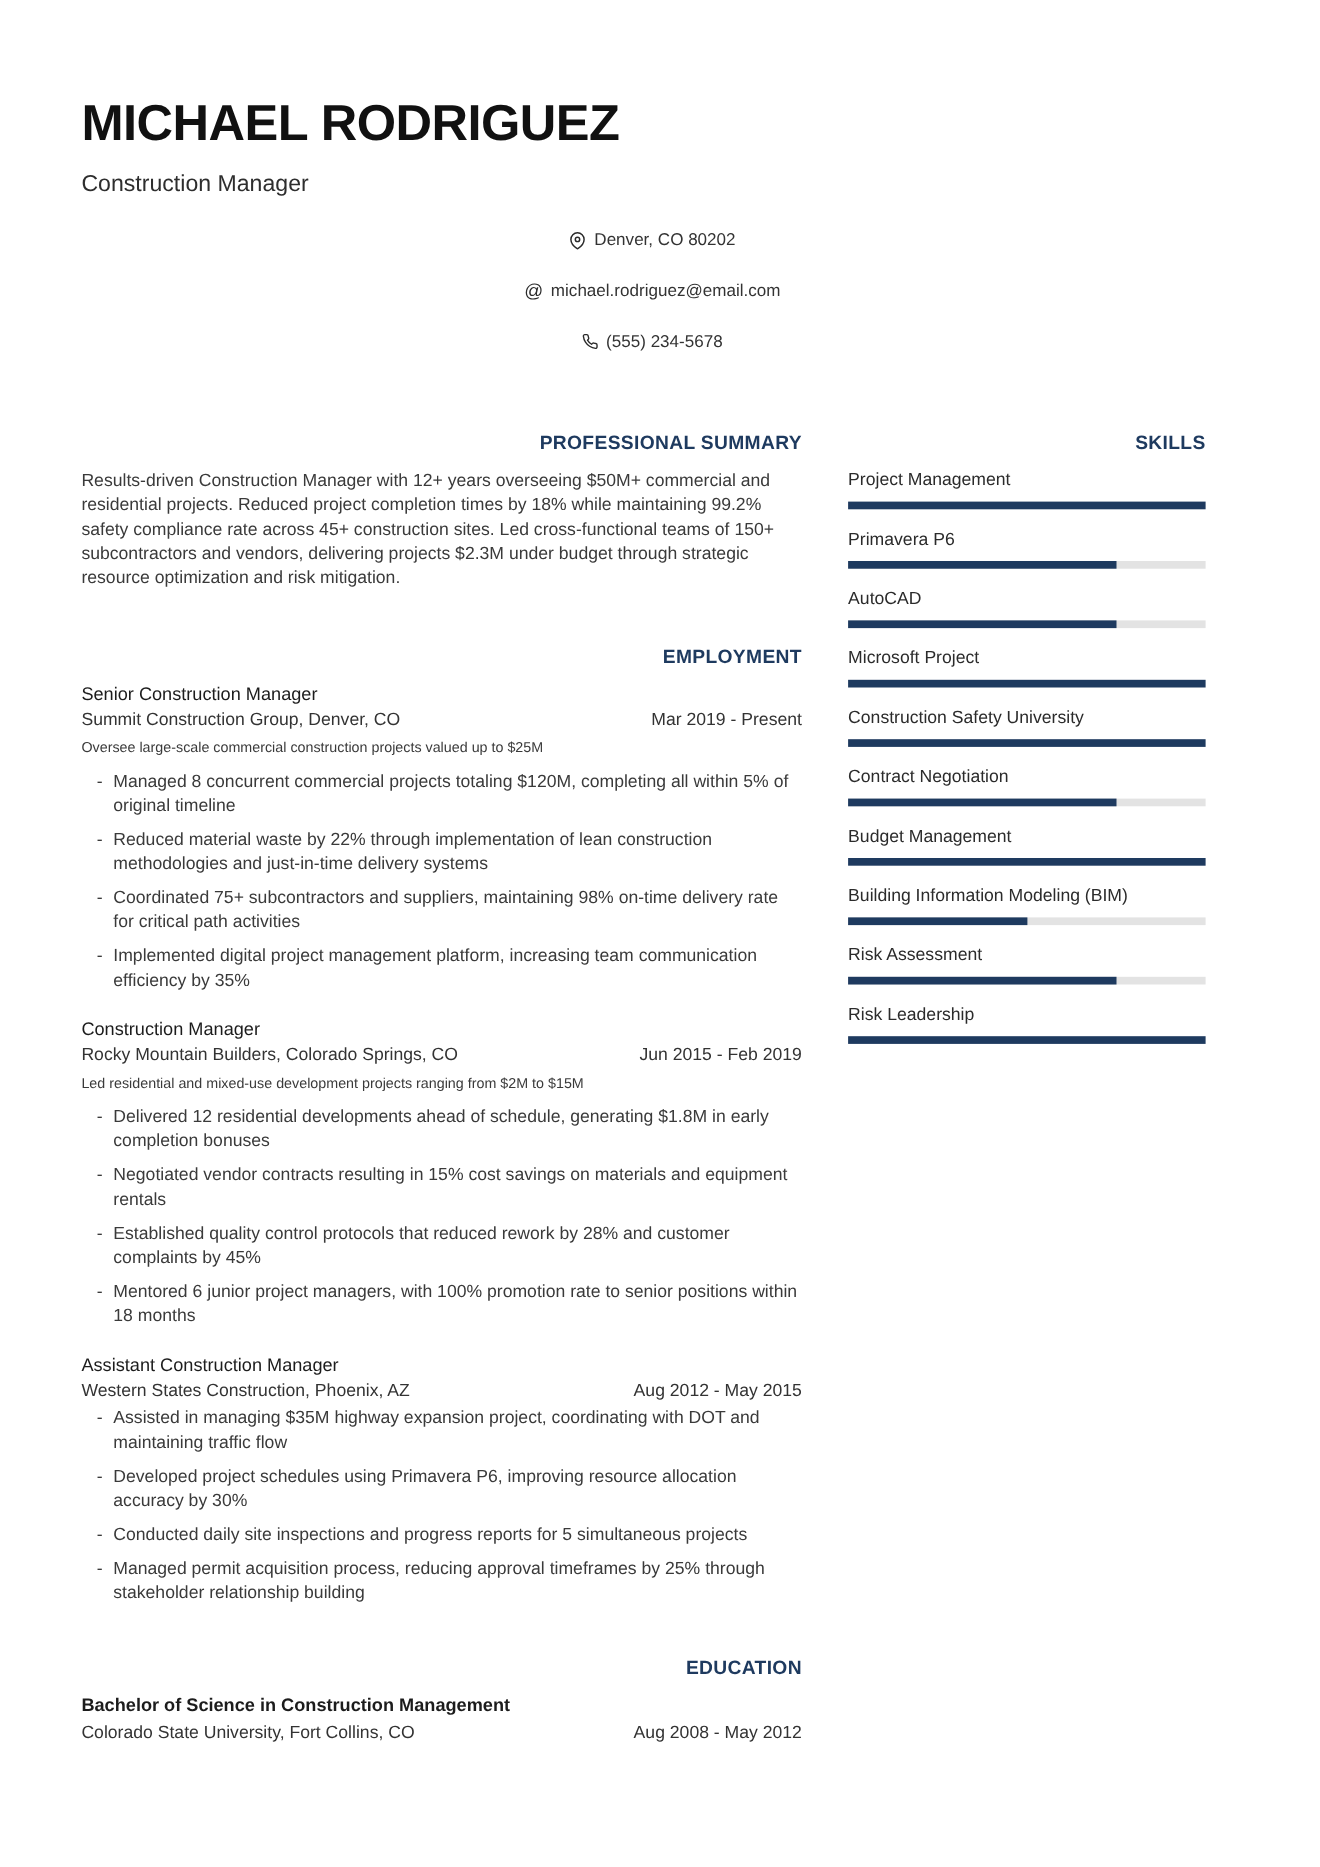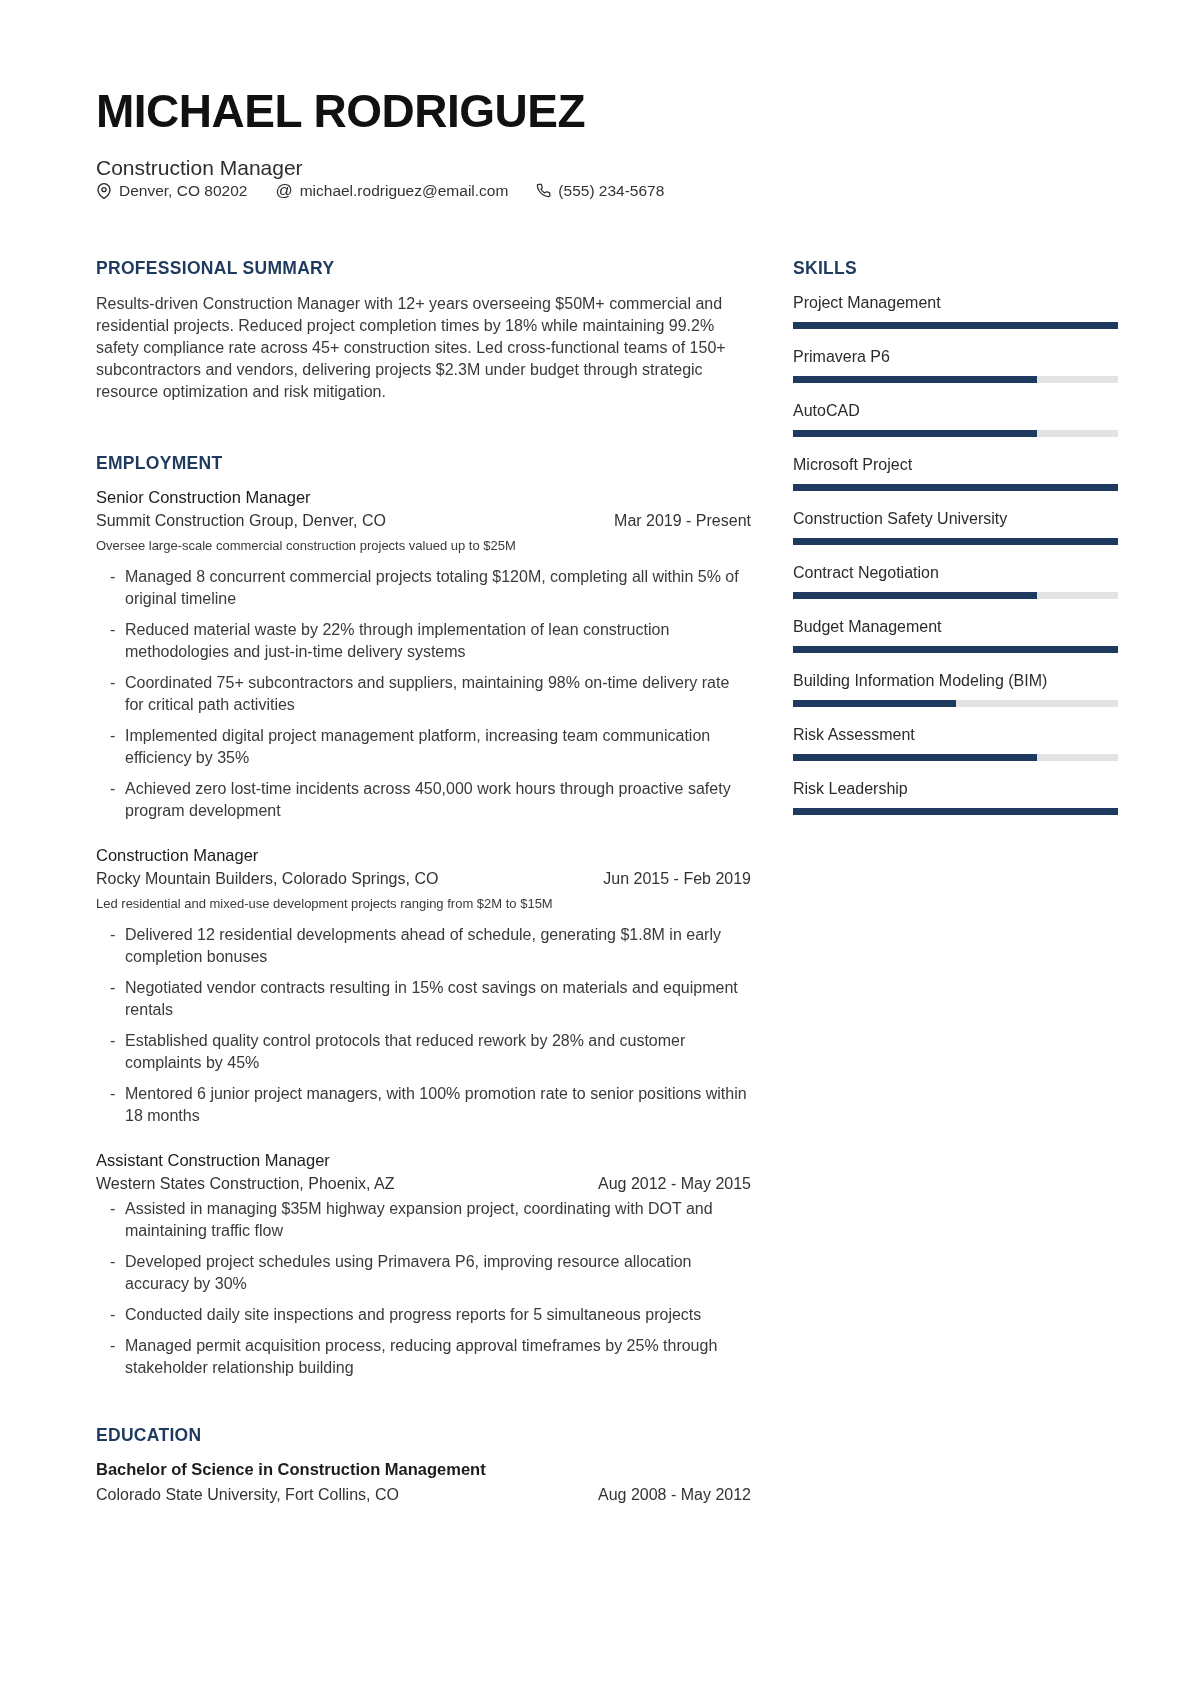--- a/index.html
+++ b/index.html
@@ -1,32 +1,32 @@
 <!DOCTYPE html>
 <html style="--accent: #1e3a5f; --track: #e3e3e3;"><head>
 <meta charset="utf-8">
 <style>
   :root { --accent:#1e3a5f; --track:#e3e3e3; }
   * { box-sizing: border-box; }
   html, body { margin:0; padding:0; background:#ffffff; }
   body { font-family:"Liberation Sans","DejaVu Sans",sans-serif; color:#3a3a3a; }
-  .page { width:1200px; height:1697px; padding:86px 88px 0 96px; overflow:hidden; background:#ffffff; }
+  .page { width:1200px; height:1697px; padding:86px 88px 0 74px; overflow:hidden; background:#ffffff; }
 
   
   .name { font-size:46px; font-weight:800; letter-spacing:-0.5px; color:#111; margin:0; line-height:1.1; }
   .headline { font-size:21px; color:#2e2e2e; margin-top:19px; }
-  .contact { display:flex; align-items:center; gap:28px; margin-top:2px; font-size:15.5px; color:#333; }
+  .contact { display:flex; align-items:center; gap:28px; margin-top:30px; font-size:15.5px; color:#333;flex-direction:column; }
   .contact-item { display:flex; align-items:center; gap:7px; }
   .contact-item svg { display:block; }
   .at-glyph { font-size:17px; font-weight:400; color:#2b2b2b; line-height:1; }
 
   
   .columns { display:grid; grid-template-columns:655px 325px; column-gap:42px; margin-top:58px; align-items:start; }
 
-  h2.section-heading { font-size:17.5px; font-weight:700; color:var(--accent); letter-spacing:0.3px; margin:0 0 14px 0; }
+  h2.section-heading { font-size:17.5px; font-weight:700; color:var(--accent); letter-spacing:0.3px; margin:14px 0 14px 0;text-align:right; }
 
   
   .summary-text { font-size:16px; line-height:22px; color:#3a3a3a; margin:0; }
 
   
   .employment { margin-top:50px; }
   .job { margin-bottom:24px; }
   .job-title { font-size:16.5px; font-weight:400; color:#1c1c1c; margin:0 0 5px 0; }
   .company-row { display:flex; justify-content:space-between; align-items:baseline; font-size:16px; color:#333; margin-bottom:5px; }
   .job-desc { font-size:13px; line-height:22px; color:#3a3a3a; margin:0 0 9px 0; }
@@ -99,21 +99,20 @@
     <p class="job-desc">Oversee large-scale commercial construction projects valued up to $25M</p>
     <ul class="bullets">
   <li>Managed 8 concurrent commercial projects totaling $120M, completing all within 5% of original timeline</li>
 
   <li>Reduced material waste by 22% through implementation of lean construction methodologies and just-in-time delivery systems</li>
 
   <li>Coordinated 75+ subcontractors and suppliers, maintaining 98% on-time delivery rate for critical path activities</li>
 
   <li>Implemented digital project management platform, increasing team communication efficiency by 35%</li>
 
-  <li>Achieved zero lost-time incidents across 450,000 work hours through proactive safety program development</li>
 </ul>
   </div>
 
   <div class="job">
     <h3 class="job-title">Construction Manager</h3>
     <div class="company-row">
       <span>Rocky Mountain Builders, Colorado Springs, CO</span>
       <span>Jun 2015 - Feb 2019</span>
     </div>
     <p class="job-desc">Led residential and mixed-use development projects ranging from $2M to $15M</p>

